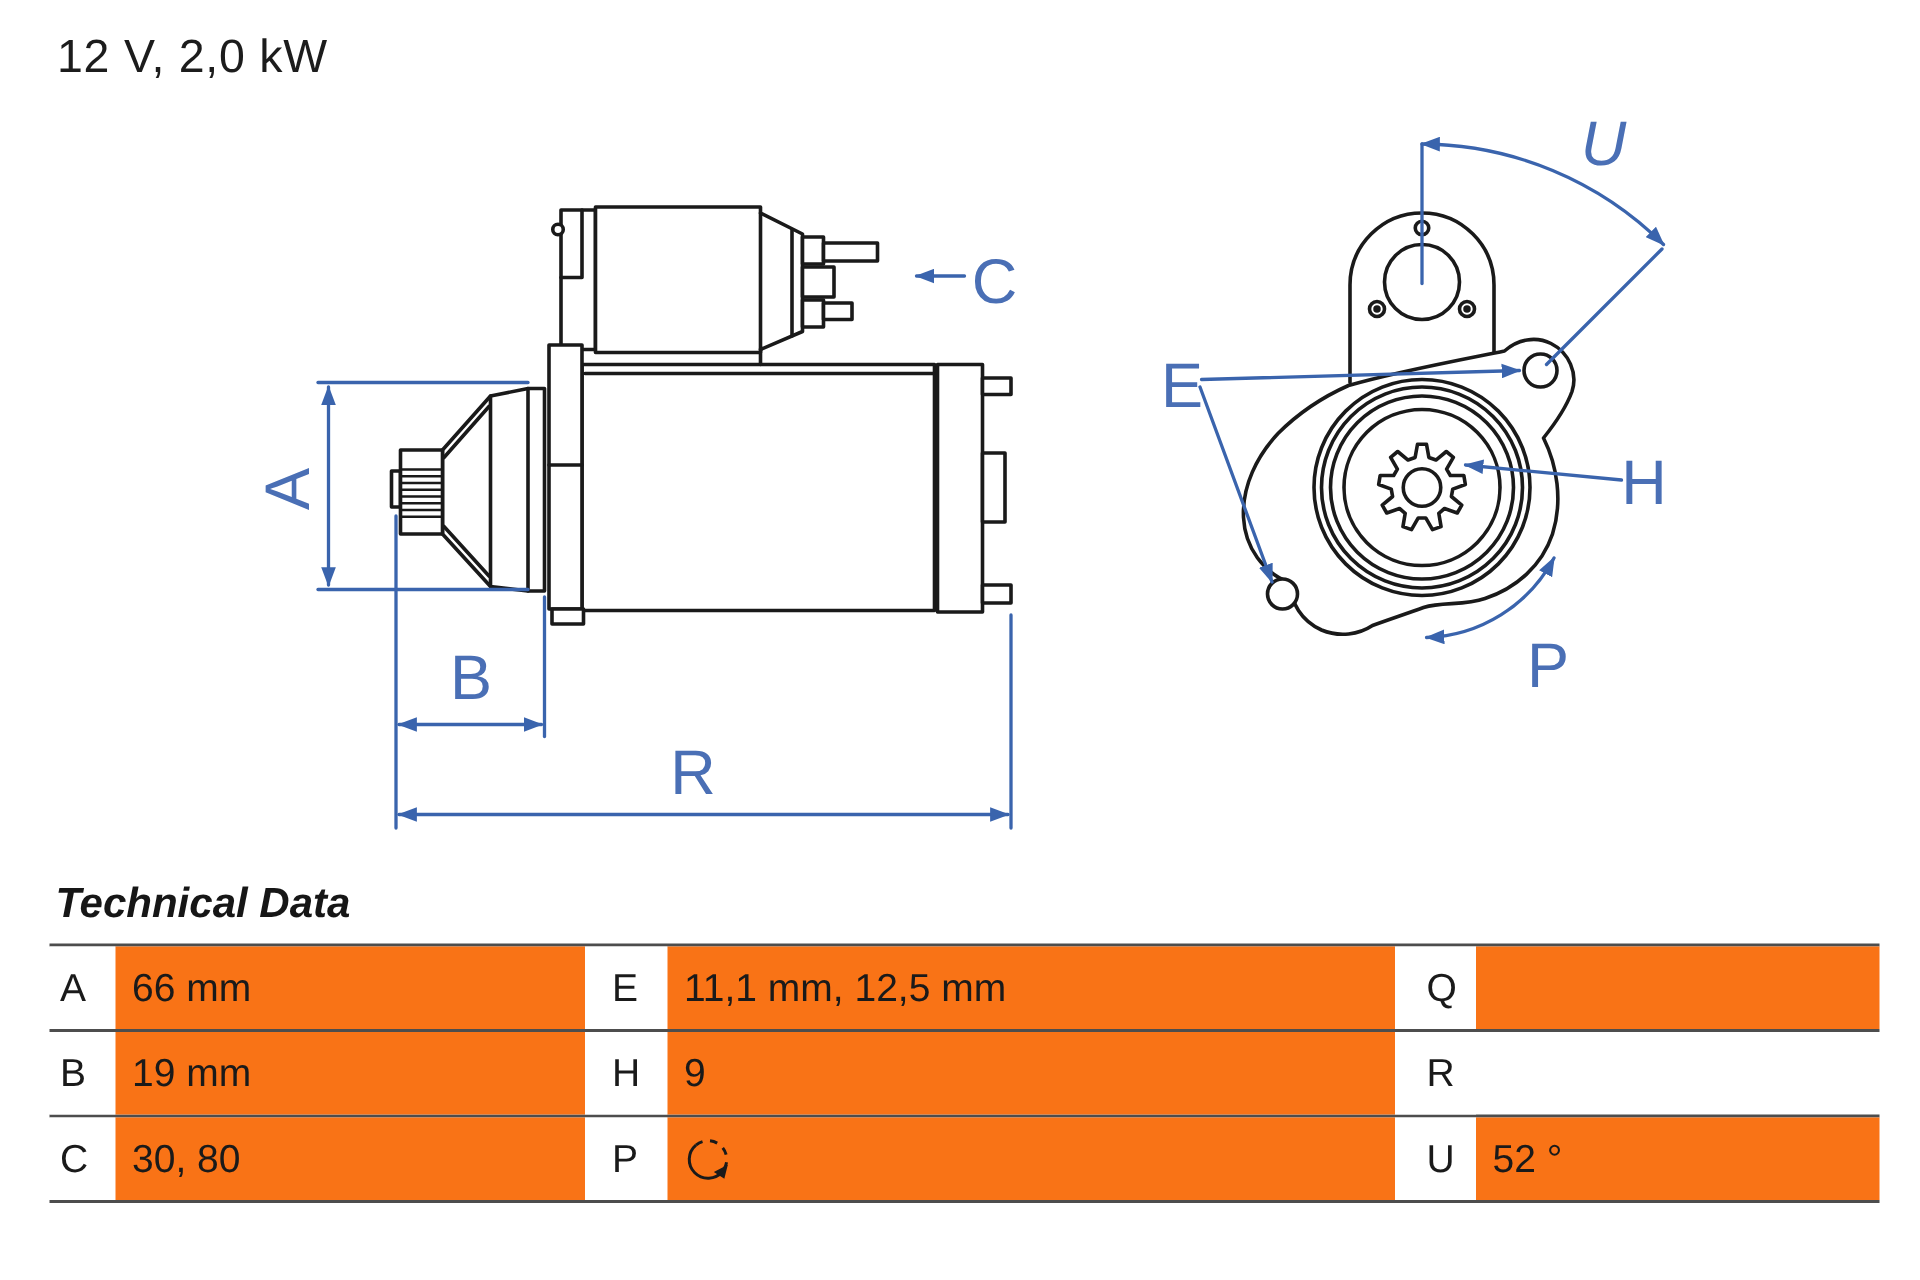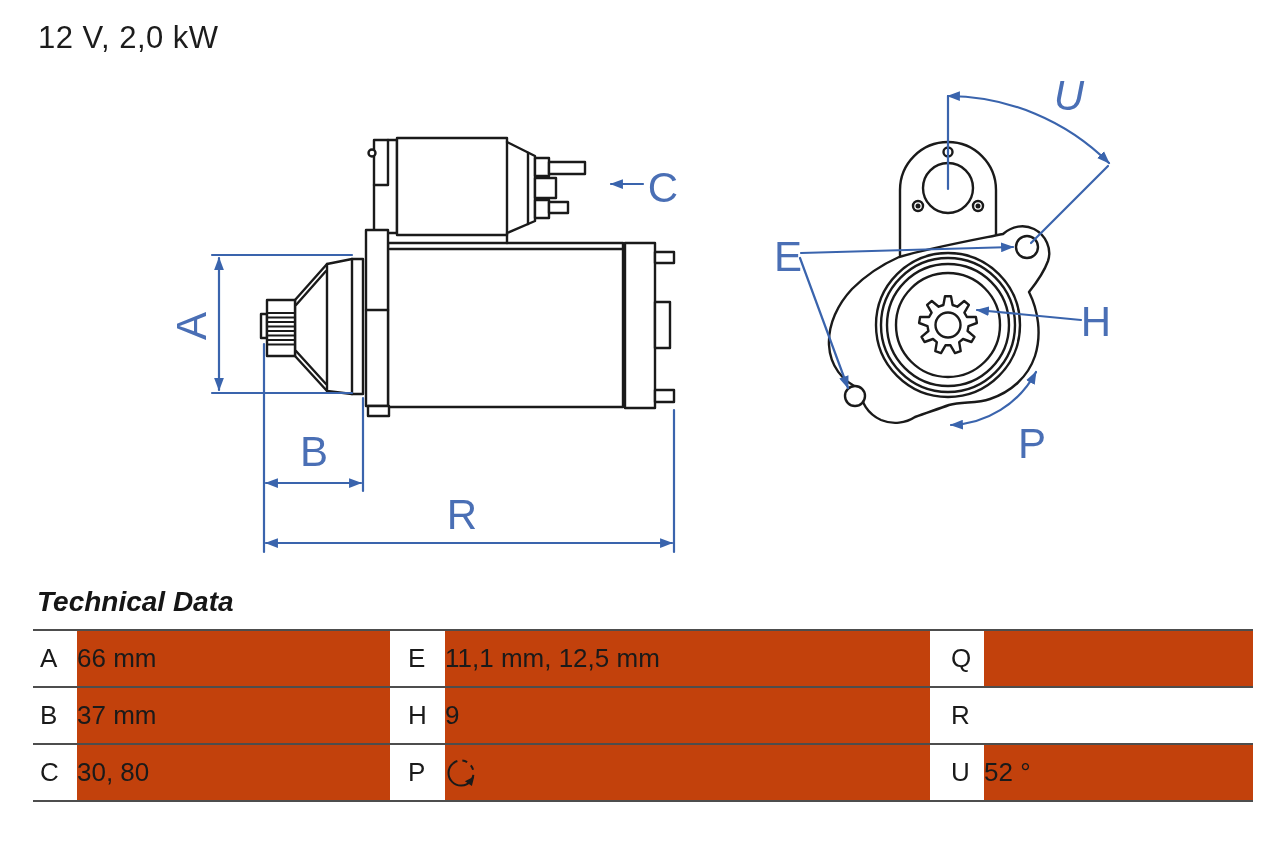--- a/index.html
+++ b/index.html
@@ -5,21 +5,21 @@
   html,body{margin:0;padding:0;background:#ffffff;}
   body{width:1280px;height:853px;position:relative;font-family:"Liberation Sans",sans-serif;color:#1a1a1a;overflow:hidden;}
   .page-title{position:absolute;left:38px;top:20px;font-size:31px;font-weight:500;letter-spacing:.5px;color:#1c1c1c;}
   #drawing{position:absolute;left:0;top:0;}
   .tech-heading{position:absolute;left:37px;top:586px;font-size:28px;font-weight:bold;color:#161616;font-style:italic;}
   .data-table{position:absolute;left:33px;top:629px;width:1220px;}
   .t-row{display:grid;grid-template-columns:44px 313px 55px 485px 54px 269px;height:55px;border-top:2px solid #4d4d4d;}
   .t-row:last-child{border-bottom:2px solid #4d4d4d;}
   .cell{display:flex;align-items:center;font-size:26px;white-space:nowrap;overflow:hidden;}
   .key{background:#ffffff;padding-left:7px;}
-  .val{background:#c2410c;}
+  .val{background:#f97316;padding-left:11px;}
   .key.k2{padding-left:18px;}
   .key.k3{padding-left:21px;}
   .rot-icon{display:inline-block;}
   svg text{font-family:"Liberation Sans",sans-serif;}
   .dimletter{fill:#4a6fb5;font-size:42px;}
   .dimletter.it{font-style:italic;}
 </style>
 </head>
 <body>
 
@@ -176,21 +176,21 @@
   <div class="t-row">
     <div class="cell key">A</div>
     <div class="cell val">66 mm</div>
     <div class="cell key k2">E</div>
     <div class="cell val">11,1 mm, 12,5 mm</div>
     <div class="cell key k3">Q</div>
     <div class="cell val"></div>
   </div>
   <div class="t-row">
     <div class="cell key">B</div>
-    <div class="cell val">37 mm</div>
+    <div class="cell val">19 mm</div>
     <div class="cell key k2">H</div>
     <div class="cell val">9</div>
     <div class="cell key k3">R</div>
   </div>
   <div class="t-row">
     <div class="cell key">C</div>
     <div class="cell val">30, 80</div>
     <div class="cell key k2">P</div>
     <div class="cell val">
       <svg class="rot-icon" width="34" height="34" viewBox="0 0 34 34" aria-label="rotation-direction-icon">

